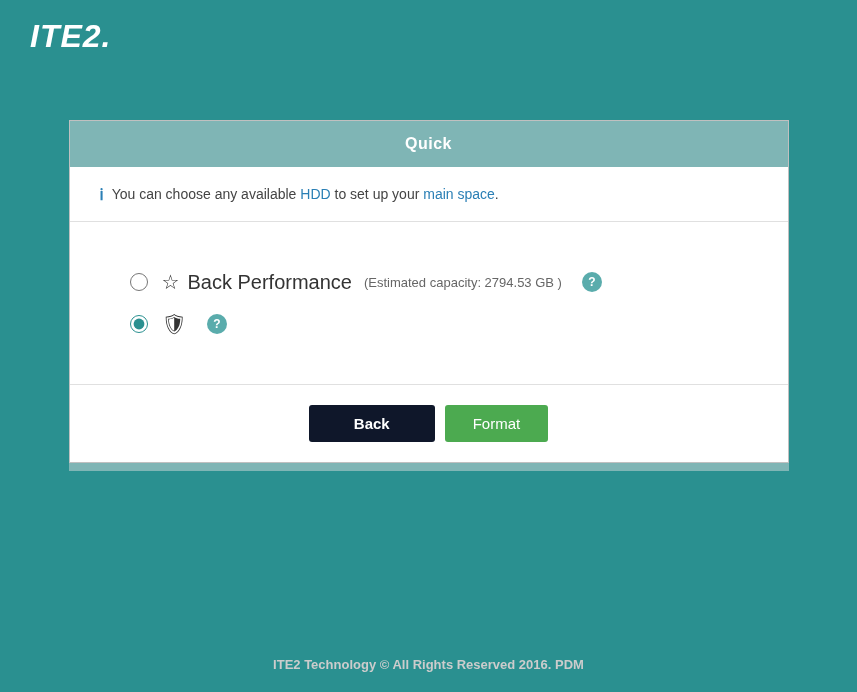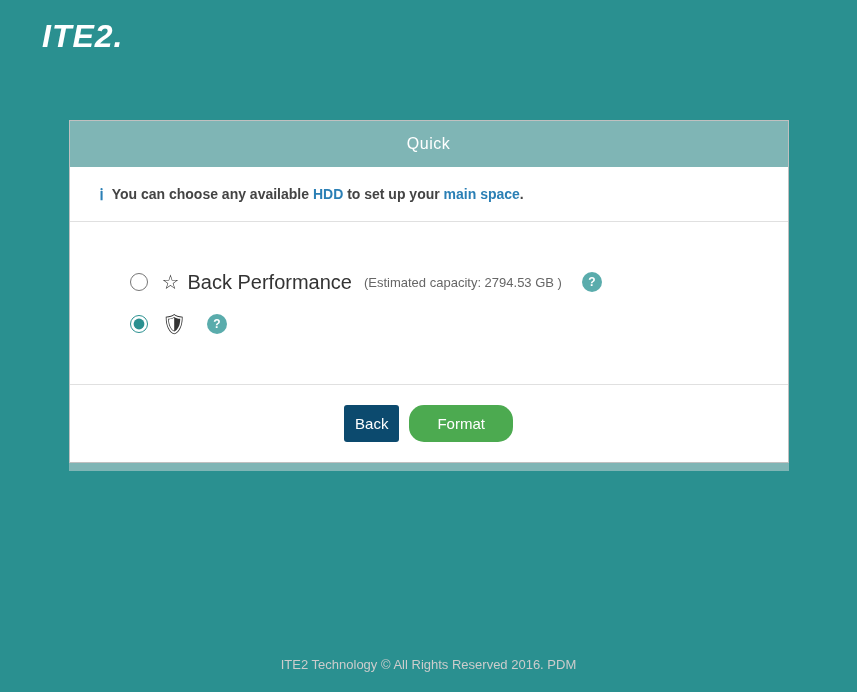--- a/index.html
+++ b/index.html
@@ -25,37 +25,36 @@
       left: 30px;
       color: white;
       font-size: 32px;
       font-weight: bold;
       font-style: italic;
       letter-spacing: 1px;
     }
 
     .logo span {
       color: white;
-      margin-left: 12px;
     }
 
     .main-container {
       width: 720px;
       margin-top: 120px;
       background: white;
       border: 1px solid #c0c0c0;
     }
 
     .dialog-header {
       background-color: #7fb5b5;
       color: white;
       text-align: center;
       padding: 14px 33px;
       font-size: 16px;
-      font-weight: normal;
+      font-weight: bold;
       letter-spacing: 0.5px;
     }
 
     .info-bar {
       background-color: white;
       border-bottom: 1px solid #e0e0e0;
       padding: 16px 30px;
       display: flex;
       align-items: center;
       gap: 8px;
@@ -63,21 +62,20 @@
 
     .info-icon {
       color: #2a7fb5;
       font-size: 16px;
       font-weight: bold;
     }
 
     .info-text {
       color: #444;
       font-size: 14px;
-      font-weight: bold;
     }
 
     .info-text a, .info-text .highlight {
       color: #2a7fb5;
       text-decoration: none;
     }
 
     .options-section {
       padding: 30px 60px;
       border-bottom: 1px solid #e0e0e0;
@@ -140,45 +138,47 @@
 
     .actions-section {
       padding: 20px 30px;
       display: flex;
       justify-content: center;
       gap: 10px;
       background: white;
     }
 
     .btn-back {
-      background-color: #0c4a6e;
+      background-color: #0f172a;
       color: white;
       border: none;
-      padding: 10px 11px;
+      padding: 10px 45px;
       font-size: 15px;
       cursor: pointer;
       border-radius: 3px;
+      font-weight: bold;
     }
 
     .btn-format {
       background-color: #4caa50;
       color: white;
       border: none;
       padding: 10px 28px;
       font-size: 15px;
       cursor: pointer;
-      border-radius: 15px;
+      border-radius: 3px;
     }
 
     .footer {
       position: absolute;
       bottom: 20px;
       color: #ccc;
       font-size: 13px;
       text-align: right;
+      font-weight: bold;
     }
 
     .bottom-bar {
       width: 720px;
       height: 8px;
       background-color: #7fb5b5;
       margin-top: 0;
     }
   </style>
 </head>

